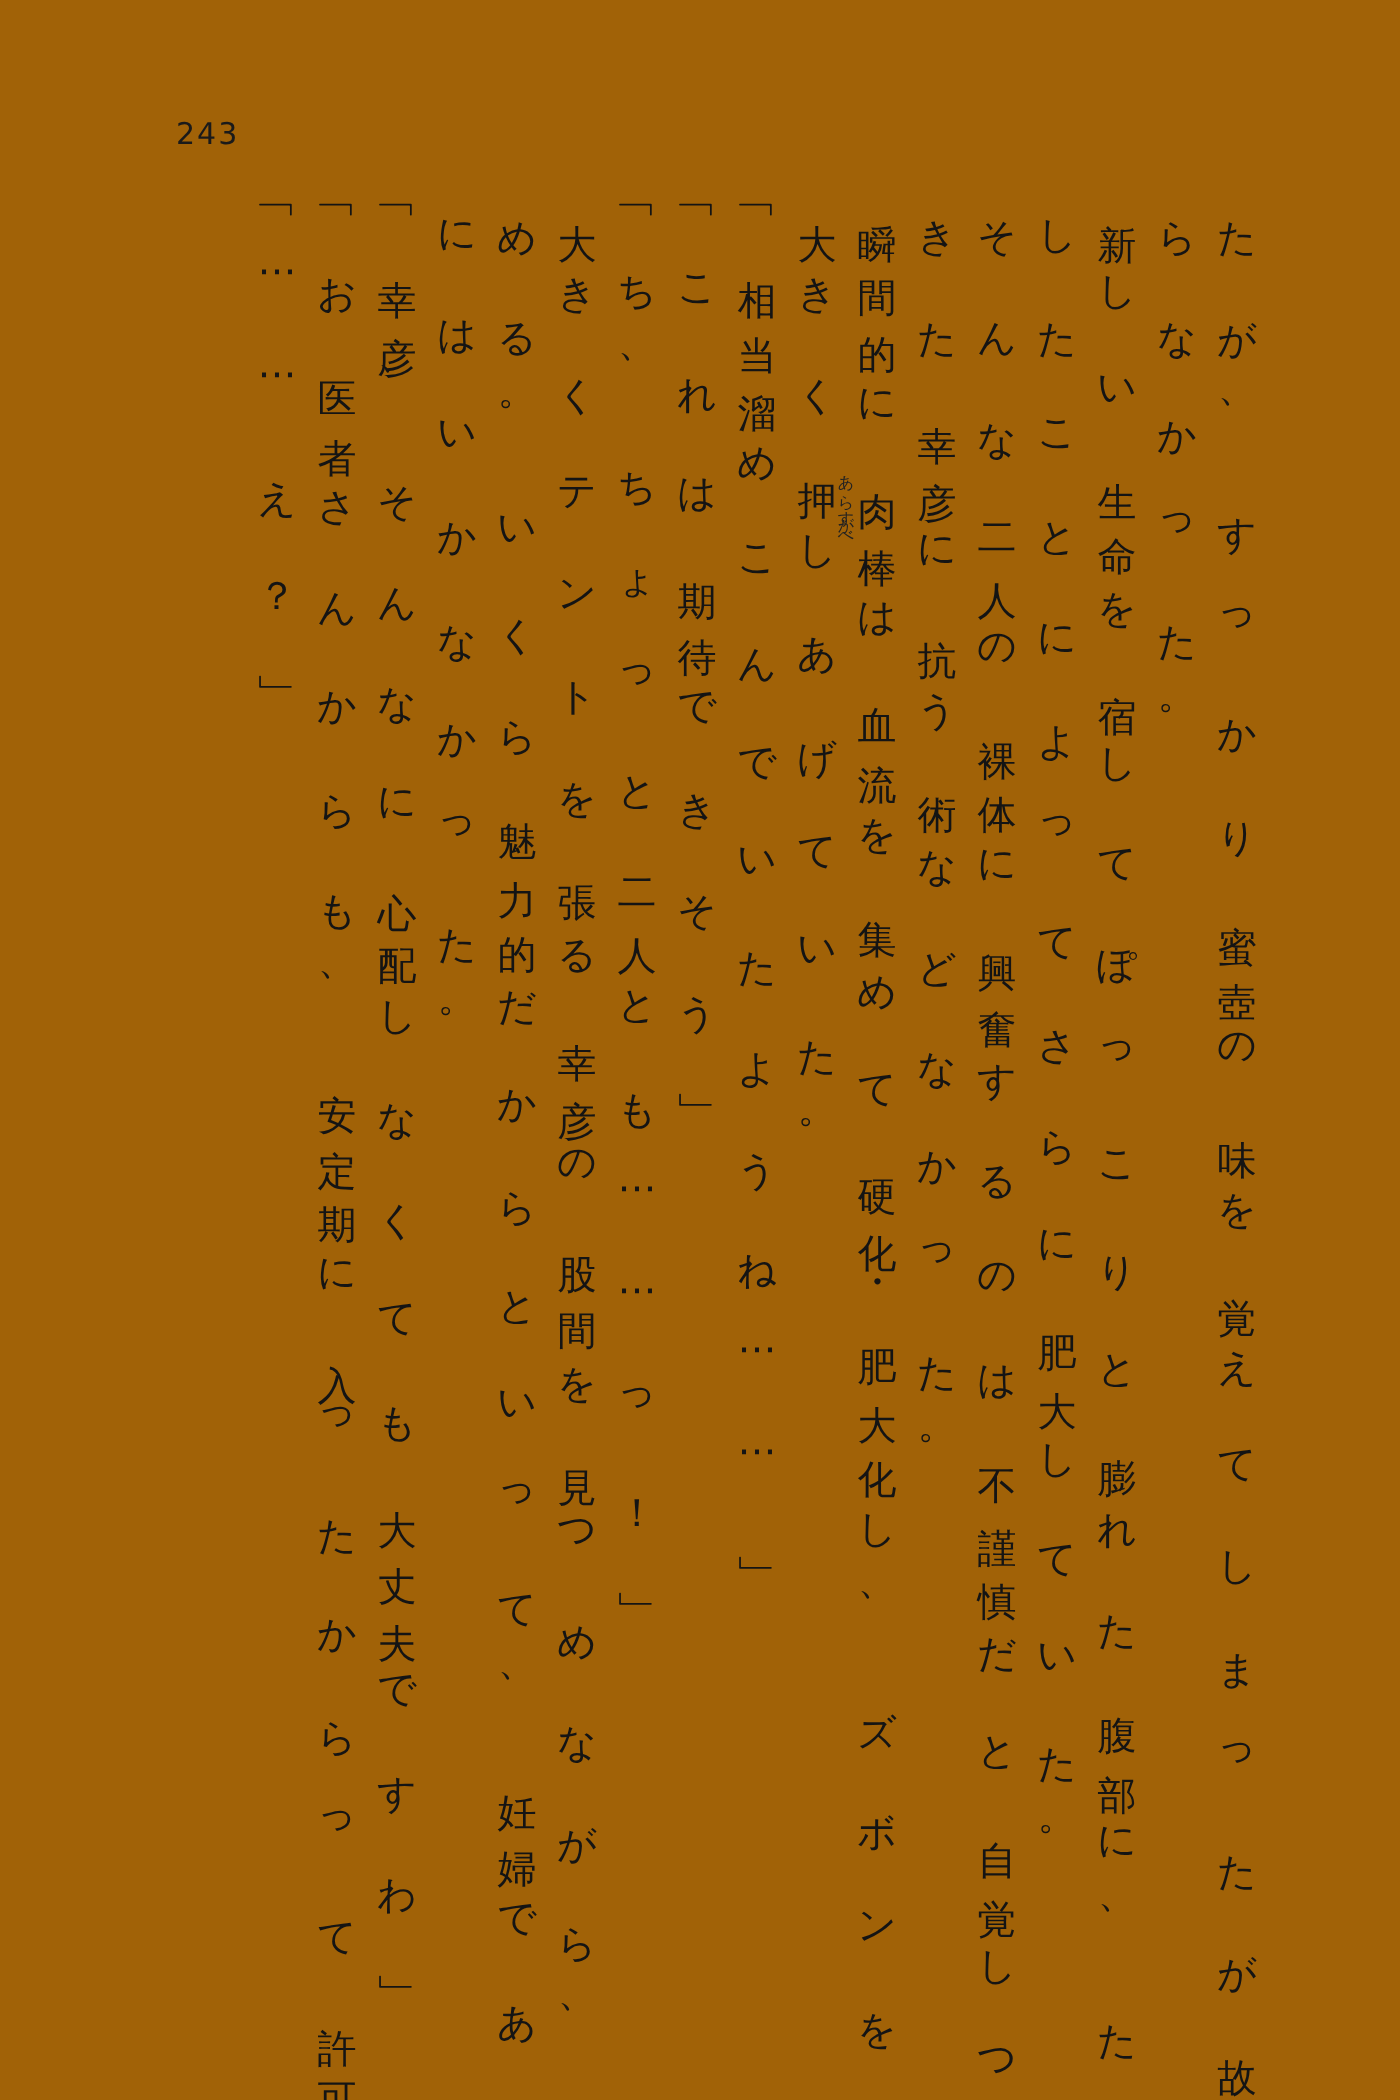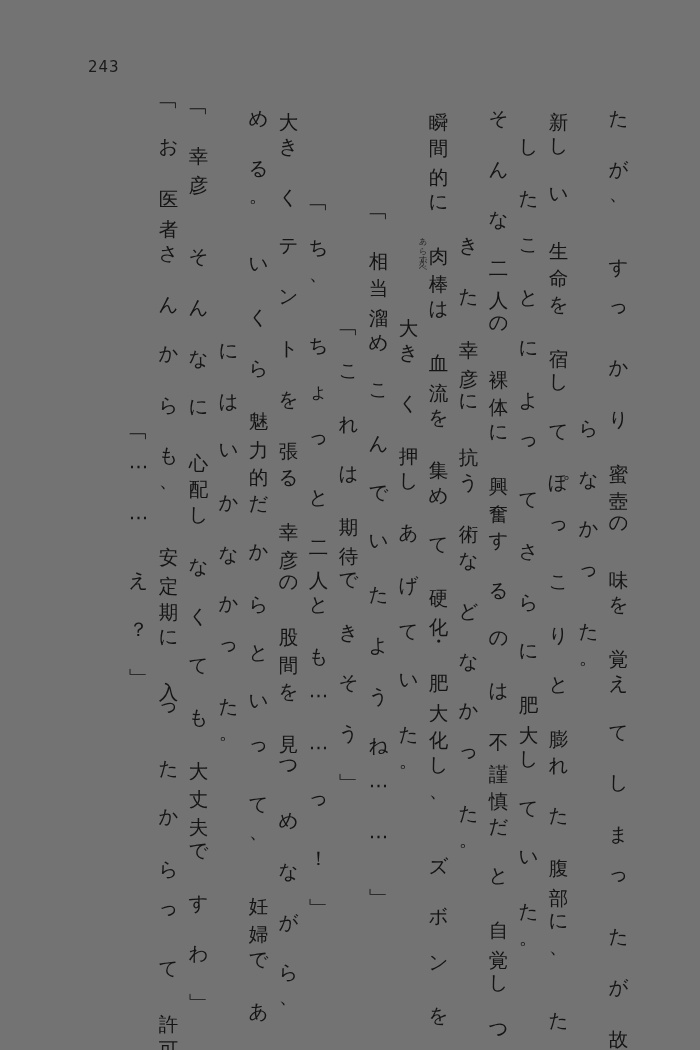--- a/index.html
+++ b/index.html
@@ -11,23 +11,22 @@
     width: 700px;
     height: 1050px;
     overflow: hidden;
     font-family: "DejaVu Serif", "Liberation Serif", serif;
     color: #111111;
   }
   .page {
     position: relative;
     width: 700px;
     height: 1050px;
-    background: #737373;
+    background: #a16207;
     box-sizing: border-box;
-    text-align: center;
   }
   .page-number {
     position: absolute;
     top: 58px;
     left: 88px;
     font-size: 15px;
     letter-spacing: 1px;
     color: #1a1a1a;
     font-family: "DejaVu Sans", "Liberation Sans", sans-serif;
   }

